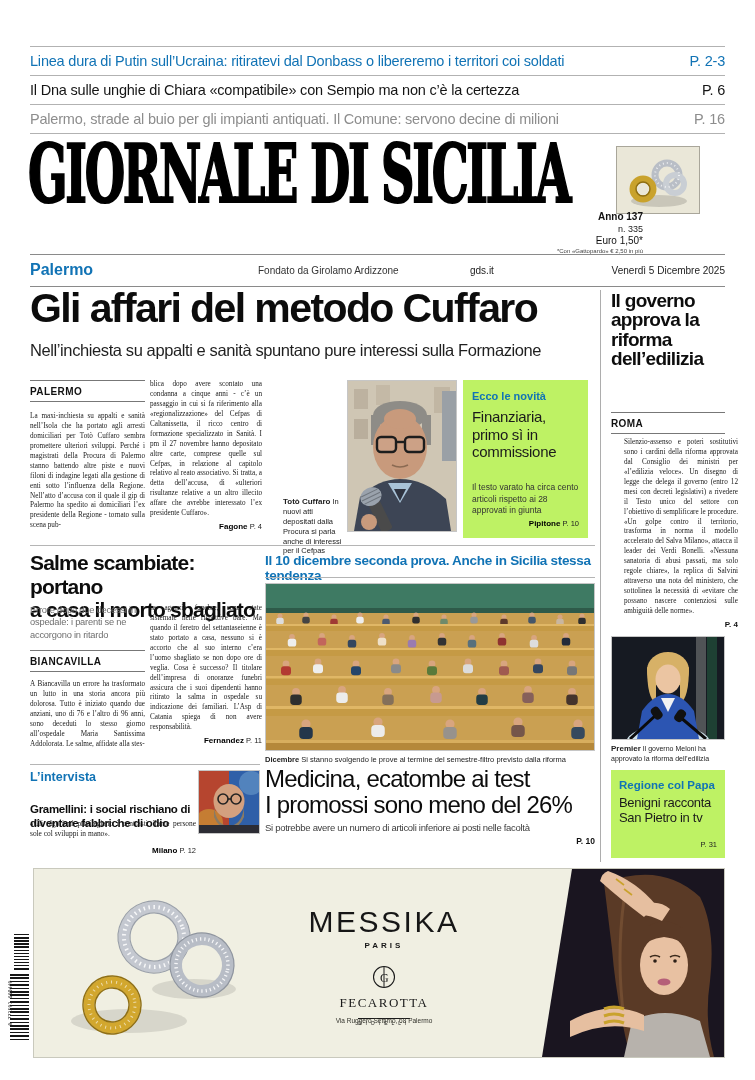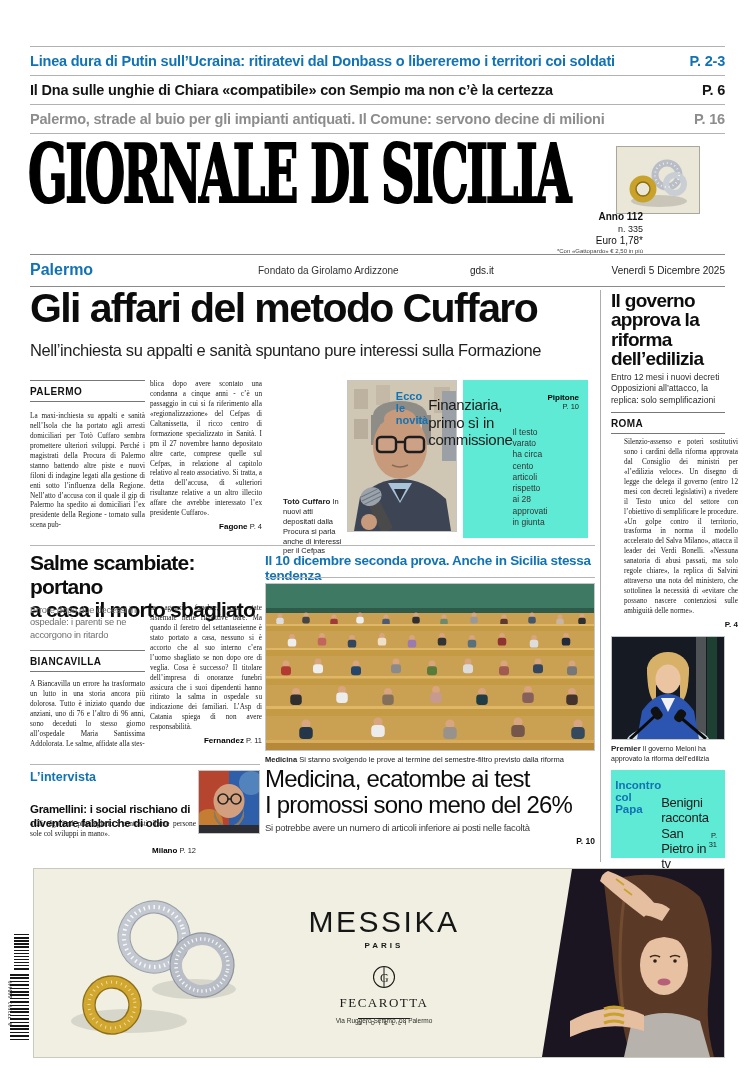--- a/index.html
+++ b/index.html
@@ -3,21 +3,21 @@
 <meta charset="utf-8">
 <style>
   html,body{margin:0;padding:0;background:#e8e8e8;}
   .page{position:relative;width:755px;height:1080px;background:#ffffff;margin:0 auto;
         font-family:"Liberation Sans",sans-serif;overflow:hidden;color:#111;}
   .abs{position:absolute;}
 
   
   .strip{left:30px;top:46px;width:695px;}
   .strip-row{display:flex;justify-content:space-between;align-items:center;
-             height:28px;border-top:1px solid #b2b2b2;font-weight:bold;font-size:14.5px;letter-spacing:-.2px;}
+             height:28px;border-top:1px solid #b2b2b2;font-weight:normal;font-size:14.5px;letter-spacing:-.2px;}
   .strip-row:last-child{border-bottom:1px solid #b2b2b2;}
   .c-blue{color:#1173b5;} .c-black{color:#151515;} .c-gray{color:#8d8d8d;}
 
   
   .masthead{left:28px;top:134px;width:575px;height:86px;overflow:visible;}
   .masthead-inner{font-family:"DejaVu Serif",serif;font-weight:bold;font-size:80px;line-height:1;
                   letter-spacing:-4px;-webkit-text-stroke:2.2px #000;color:#000;white-space:nowrap;
                   transform:scaleX(.58);transform-origin:0 0;}
   .jewel-thumb{right:55px;top:146px;width:82px;height:66px;background:#eae7d8;border:1px solid #a9a69a;}
   .anno-block{right:112px;top:211px;text-align:right;line-height:1.25;}
@@ -37,21 +37,21 @@
   .lead-subhead{left:30px;top:341px;width:570px;font-size:16.5px;letter-spacing:-.4px;color:#1f1f1f;}
   .kicker{font-size:10px;font-weight:bold;letter-spacing:.4px;color:#111;
           border-top:1px solid #777;border-bottom:1px solid #777;padding:5px 0 4px 0;}
   .body-text{font-family:"Liberation Serif",serif;font-size:7.2px;line-height:1.38;text-align:justify;color:#191919;}
   .byline{font-size:7.5px;text-align:right;margin-top:3px;color:#222;}
   .byline b{font-size:8px;color:#000;}
   .photo-frame{border:1px solid #c6c6c6;box-sizing:border-box;}
   .caption{font-size:7.5px;line-height:1.3;color:#222;}
   .caption b{font-size:8px;}
 
-  .graybox{background:#5eead4;box-sizing:border-box;display:flex;justify-content:flex-end;}
+  .graybox{background:#bef264;box-sizing:border-box;display:flex;flex-direction:column;justify-content:flex-end;}
   .box-kicker{font-size:11px;font-weight:bold;color:#1173b5;}
   .box-title{font-size:15px;line-height:1.18;letter-spacing:-.3px;color:#1b1b1b;margin-top:6px;}
   .box-body{font-size:8.5px;line-height:1.32;color:#333;margin-top:auto;}
 
   .vrule{width:1px;background:#adadad;}
   .hrule{height:1px;background:#b5b5b5;}
 
   
   .ed-headline{left:611px;top:291px;width:116px;font-size:19px;font-weight:bold;line-height:1.02;
                letter-spacing:-.7px;color:#0d0d0d;}
@@ -131,23 +131,23 @@
       <ellipse cx="42" cy="54" rx="28" ry="6" fill="rgba(0,0,0,0.14)"></ellipse>
       <circle cx="50" cy="28" r="12" fill="none" stroke="#b9bec6" stroke-width="7"></circle>
       <circle cx="58" cy="37" r="9" fill="none" stroke="#c9ced4" stroke-width="6"></circle>
       <circle cx="50" cy="28" r="12" fill="none" stroke="#ffffff" stroke-width="2" stroke-dasharray="1 3" opacity=".7"></circle>
       <circle cx="26" cy="42" r="10" fill="none" stroke="#c9a22c" stroke-width="7"></circle>
       <circle cx="26" cy="42" r="7" fill="none" stroke="#8f6f14" stroke-width="1.4"></circle>
     </svg>
   </div>
 
   <div class="abs anno-block">
-    <div class="anno-1">Anno 112</div>
+    <div class="anno-1">Anno 137</div>
     <div class="anno-2">n. 335</div>
-    <div class="anno-3">Euro 1,78*</div>
+    <div class="anno-3">Euro 1,50*</div>
     <div class="anno-note">*Con «Gattopardo» € 2,50 in più</div>
   </div>
 
   <div class="abs dateline">
     <span class="abs dl-edition">Palermo</span>
     <span class="abs dl-founded">Fondato da Girolamo Ardizzone</span>
     <span class="abs dl-site">gds.it</span>
     <span class="abs dl-date">Venerdì 5 Dicembre 2025</span>
   </div>
 
@@ -198,21 +198,20 @@
   <div class="abs graybox" style="left:463px;top:380px;width:125px;height:158px;padding:10px 9px;">
     <div class="box-kicker">Ecco le novità</div>
     <div class="box-title">Finanziaria, primo sì in commissione</div>
     <div class="box-body">Il testo varato ha circa cento articoli rispetto ai 28 approvati in giunta</div>
     <div class="byline"><b>Pipitone</b> <span>P. 10</span></div>
   </div>
 
   <div class="abs vrule" style="left:600px;top:290px;height:572px;"></div>
 
   <div class="abs ed-headline">Il governo approva la riforma dell’edilizia</div>
-  <div class="abs ed-dek">Entro 12 mesi i nuovi decreti Opposizioni all’attacco, la replica: solo semplificazioni</div>
   <div class="abs kicker ed-kicker">ROMA</div>
   <div class="abs ed-body">
     <div class="body-text">Silenzio-assenso e poteri sostitutivi sono i cardini della riforma approvata dal Consiglio dei ministri per «l’edilizia veloce». Un disegno di legge che delega il governo (entro 12 mesi con decreti legislativi) a rivedere il Testo unico del settore con l’obiettivo di semplificare le procedure. «Un golpe contro il territorio, trasforma in norma il modello accelerato del Salva Milano», attacca il leader dei Verdi Bonelli. «Nessuna sanatoria di abusi passati, ma solo regole chiare», la replica di Salvini attraverso una nota del ministero, che sottolinea la necessità di «evitare che possano nascere contenziosi sulle ambiguità delle norme».</div>
     <span class="ed-page">P. 4</span>
   </div>
 
   <div class="abs photo-frame" style="left:611px;top:636px;width:114px;height:104px;">
     <svg width="112" height="102" viewBox="0 0 112 102">
       <rect width="112" height="102" fill="#161a22"></rect>
       <rect x="84" y="0" width="10" height="102" fill="#d8d8d2" opacity=".30"></rect>
@@ -230,22 +229,22 @@
       <line x1="94" y1="102" x2="68" y2="80" stroke="#0b0b0b" stroke-width="3"></line>
       <rect x="64" y="72" width="9" height="13" rx="4" fill="#111111" transform="rotate(35 68 78)"></rect>
     </svg>
   </div>
   <div class="abs caption" style="left:611px;top:744px;width:114px;font-size:7px;">
     <b>Premier</b>
     <span>Il governo Meloni ha approvato la riforma dell’edilizia</span>
   </div>
 
   <div class="abs graybox" style="left:611px;top:770px;width:114px;height:88px;padding:9px 8px;">
-    <div class="box-kicker" style="font-size:11.5px;">Incontro col Papa</div>
-    <div class="box-title" style="font-size:13px;margin-top:16px;">Benigni racconta San Pietro in tv</div>
+    <div class="box-kicker" style="font-size:11.5px;">Regione col Papa</div>
+    <div class="box-title" style="font-size:13px;margin-top:4px;">Benigni racconta San Pietro in tv</div>
     <div class="byline" style="margin-top:auto;">P. 31</div>
   </div>
 
   <div class="abs hrule" style="left:30px;top:545px;width:565px;"></div>
 
   <div class="abs salme-headline">
     <div>Salme scambiate: portano</div>
     <div>a casa il morto sbagliato</div>
   </div>
   <div class="abs salme-dek">Errore dopo due decessi in ospedale: i parenti se ne accorgono in ritardo</div>
@@ -330,21 +329,21 @@
         <use href="#per" transform="translate(184,140) scale(1.35)" style="color:#97928c"></use>
           <use href="#per" transform="translate(252,138) scale(1.35)" style="color:#75564a"></use>
         <use href="#per" transform="translate(312,140) scale(1.35)" style="color:#35495e"></use>
       </g>
       <rect y="156" width="328" height="10" fill="#b5883a"></rect>
         <rect y="156" width="328" height="3" fill="#d8ae5e"></rect>
     </svg>
   </div>
 
   <div class="abs med-caption">
-    <b>Medicina</b>
+    <b>Dicembre</b>
     <span>Si stanno svolgendo le prove al termine del semestre-filtro previsto dalla riforma</span>
   </div>
   <div class="abs med-headline">
     <div>Medicina, ecatombe ai test</div>
     <div>I promossi sono meno del 26%</div>
   </div>
   <div class="abs med-dek">Si potrebbe avere un numero di articoli inferiore ai posti nelle facoltà</div>
   <div class="abs med-page">P. 10</div>
 
   <div class="abs hrule" style="left:30px;top:764px;width:230px;"></div>

